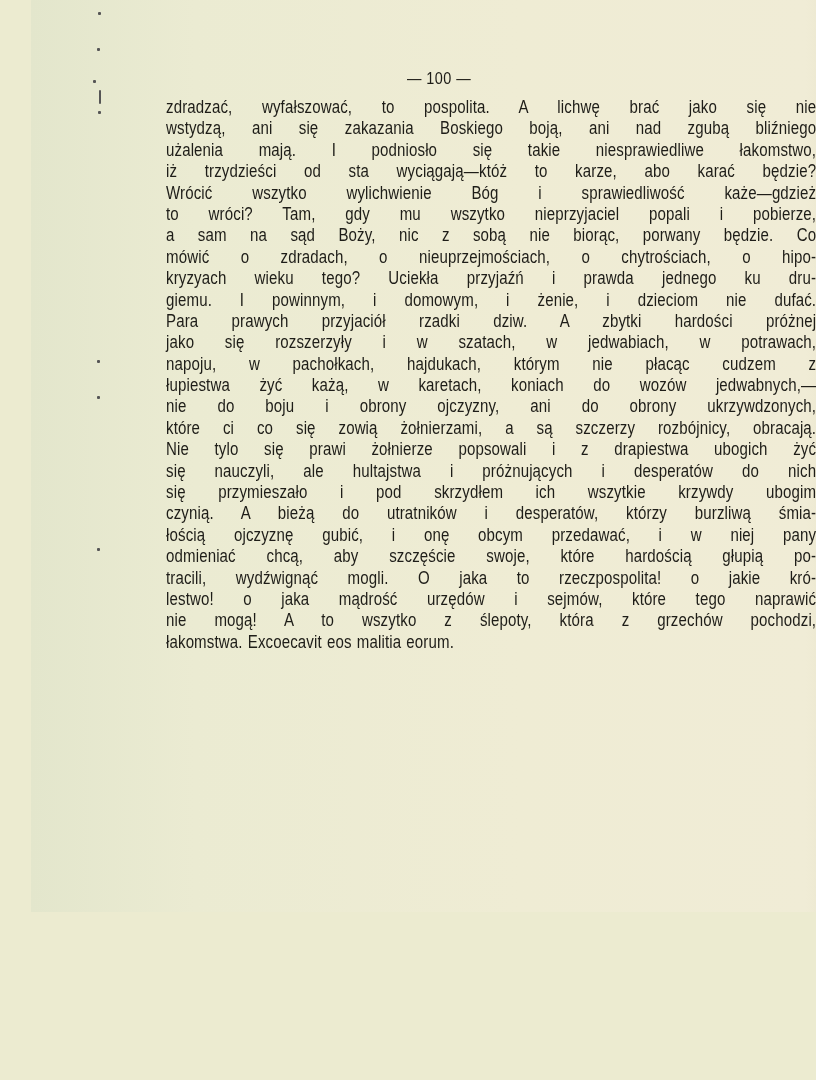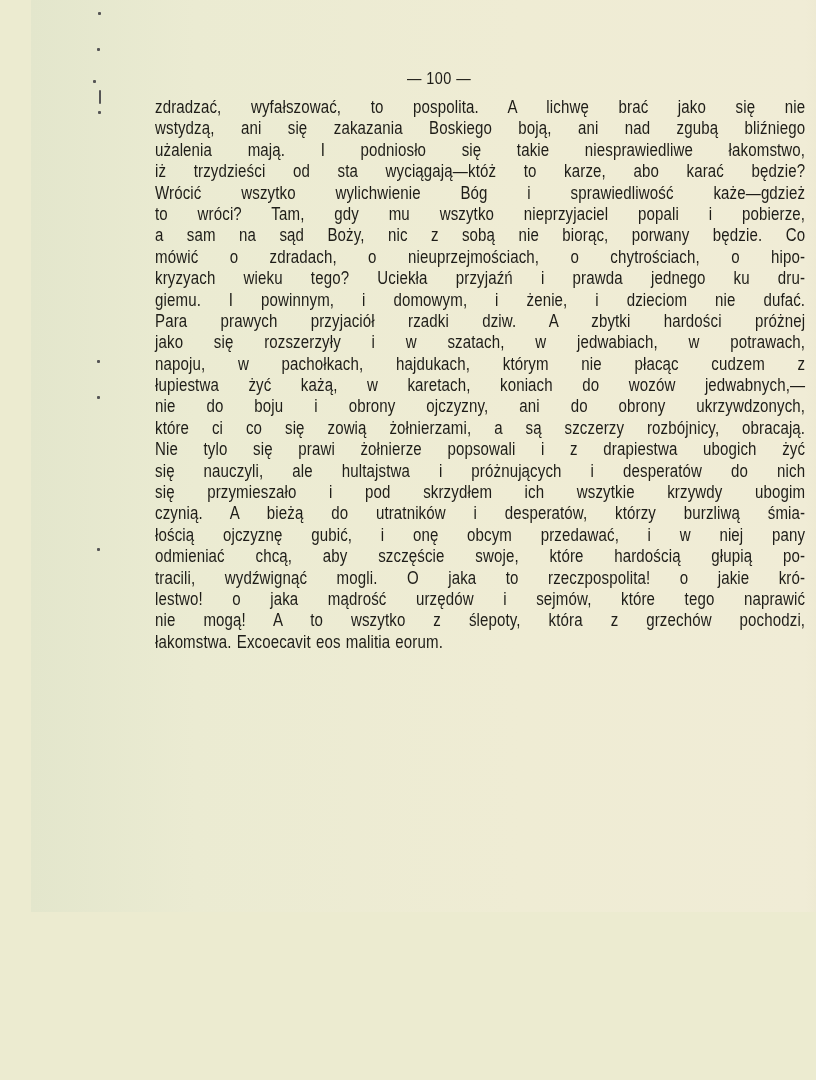--- a/index.html
+++ b/index.html
@@ -35,21 +35,21 @@
       width: 816px;
       text-align: center;
       font-size: 17px;
       letter-spacing: 0.5px;
       font-family: "Liberation Sans", "DejaVu Sans", sans-serif;
       transform: scaleX(0.85);
       transform-origin: center;
     }
     .body-text {
       position: absolute;
-      left: 124px;
+      left: 135px;
       top: 97px;
       width: 650px;
     }
     .line {
       display: block;
       height: 21.4px;
       line-height: 21.4px;
       font-size: 17.5px;
       white-space: nowrap;
       text-align: justify;

